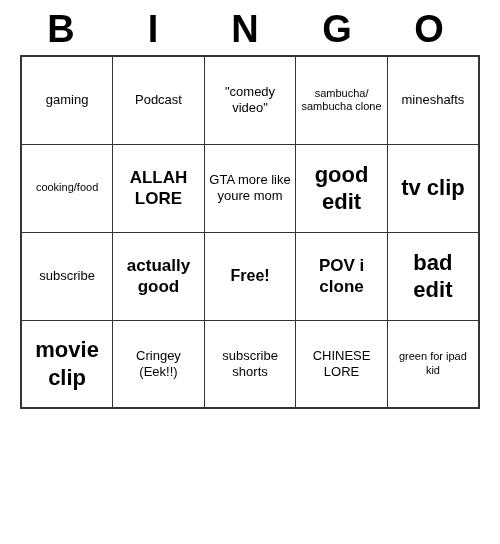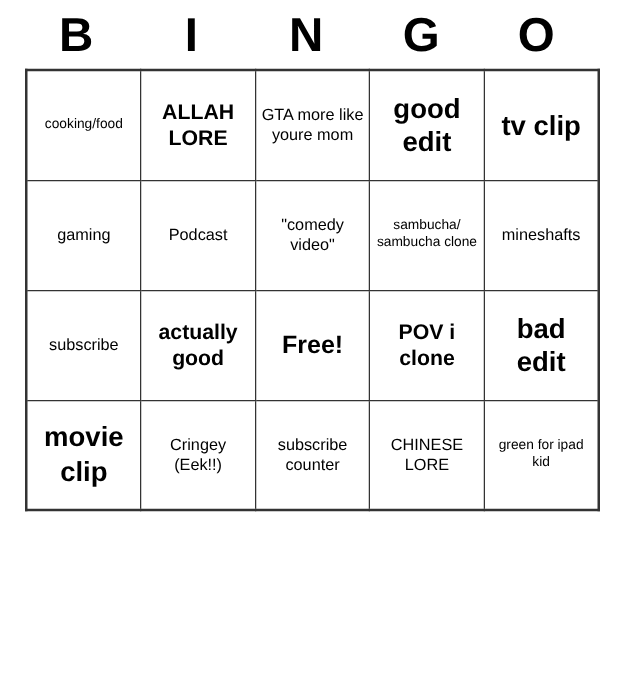--- a/index.html
+++ b/index.html
@@ -55,21 +55,21 @@
       font-size: 22px;
       font-weight: bold;
     }
 
     .bingo-grid td.medium-text {
       font-size: 17px;
       font-weight: bold;
     }
 
     .bingo-grid td.free-cell {
-      font-size: 20px;
+      font-size: 16px;
       font-weight: bold;
     }
 
     .bingo-grid td.small-text {
       font-size: 11px;
     }
   </style>
 </head>
 <body>
 
@@ -77,41 +77,41 @@
 <span>B</span>
     <span>I</span>
     <span>N</span>
     <span>G</span>
     <span>O</span>
   </div>
 
 <table class="bingo-grid">
   <tbody id="grid-body">
   <tr>
+        <td>gaming</td>
+        <td>Podcast</td>
+        <td>"comedy video"</td>
+        <td class="small-text">sambucha/ sambucha clone</td>
+        <td>mineshafts</td>
+      </tr>
+      <tr>
         <td class="small-text">cooking/food</td>
         <td class="medium-text">ALLAH LORE</td>
         <td>GTA more like youre mom</td>
         <td class="large-text">good edit</td>
         <td class="large-text">tv clip</td>
-      </tr>
-      <tr>
-        <td>gaming</td>
-        <td>Podcast</td>
-        <td>"comedy video"</td>
-        <td class="small-text">sambucha/ sambucha clone</td>
-        <td>mineshafts</td>
       </tr>
       <tr>
         <td>subscribe</td>
         <td class="medium-text">actually good</td>
         <td class="free-cell">Free!</td>
         <td class="medium-text">POV i clone</td>
         <td class="large-text">bad edit</td>
       </tr>
       <tr>
         <td class="large-text">movie clip</td>
         <td>Cringey (Eek!!)</td>
-        <td>subscribe counter</td>
+        <td>subscribe shorts</td>
         <td>CHINESE LORE</td>
         <td class="small-text">green for ipad kid</td>
       </tr>
     </tbody>
 </table>
 
 </body></html>

